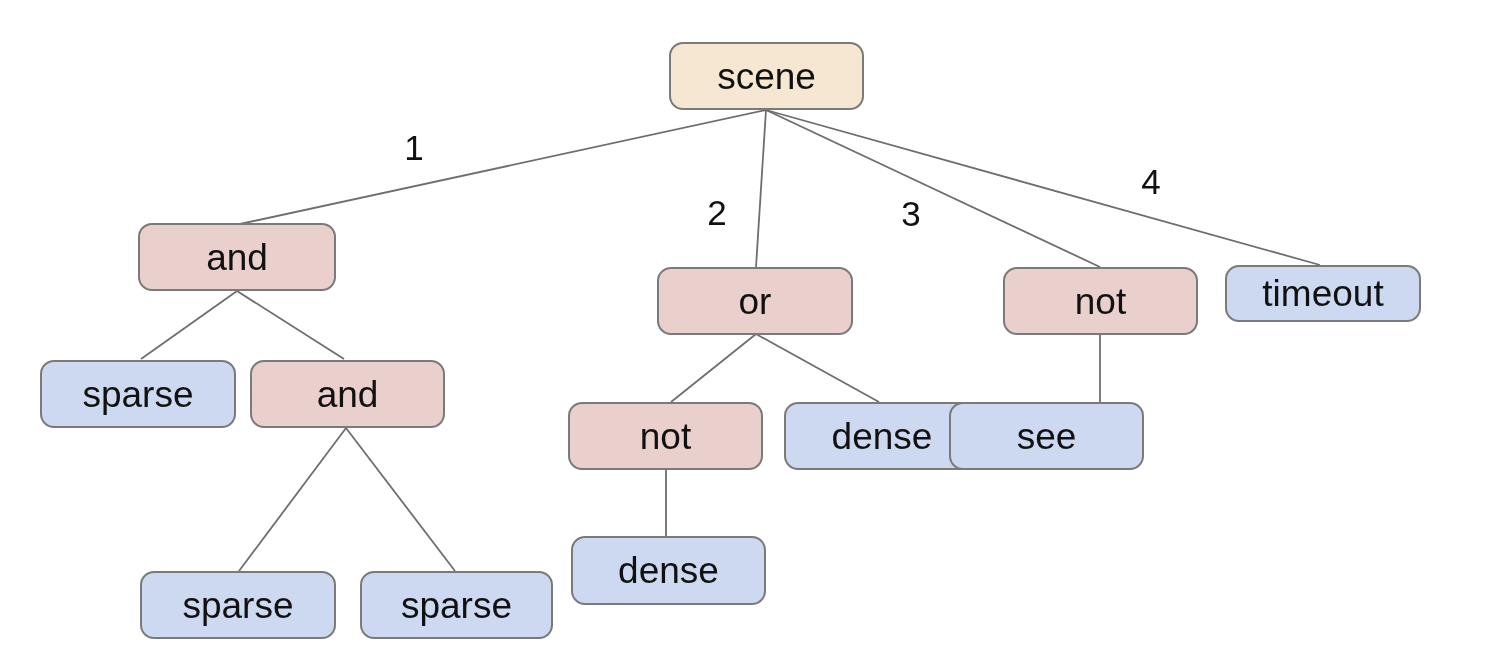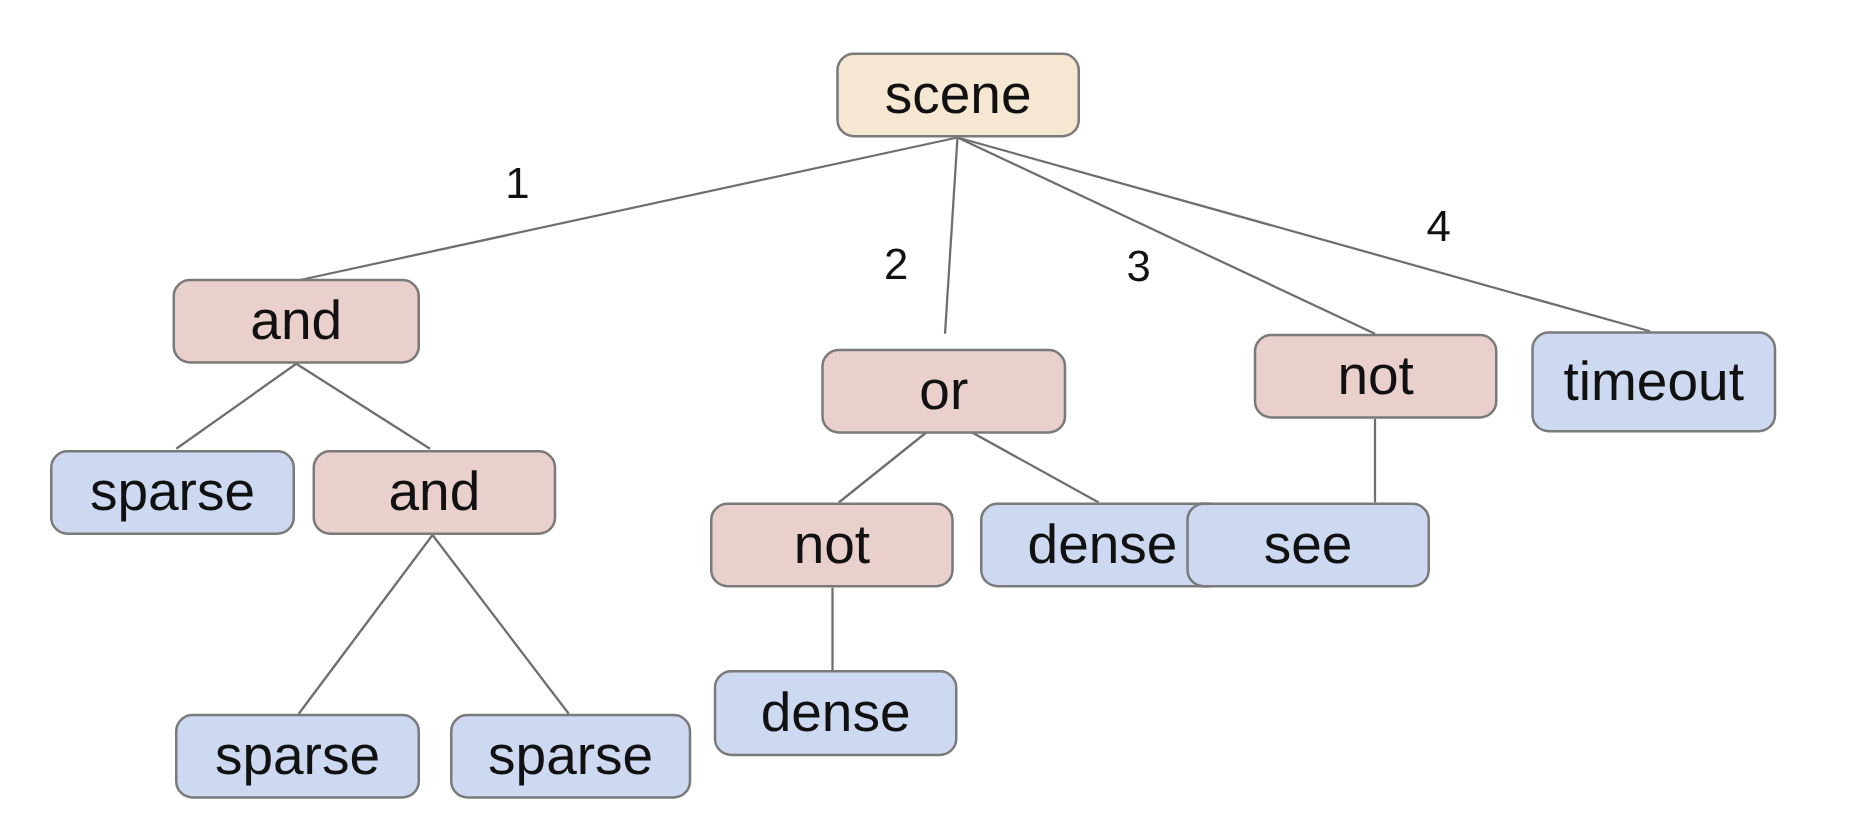--- a/index.html
+++ b/index.html
@@ -27,21 +27,21 @@
     stroke-width: 1.8;
   }
   .node {
     position: absolute;
     box-sizing: border-box;
     border: 2px solid var(--node_border, #7a7a7a);
     border-radius: 14px;
     display: flex;
     align-items: center;
     justify-content: center;
-    font-size: 44px;
+    font-size: 37px;
     color: var(--text, #111111);
     line-height: 1;
     white-space: nowrap;
     text-align: center;
   }
   .node.root     { background: var(--root_fill, #f5e7d1); }
   .node.operator { background: var(--operator_fill, #e9d0cd); }
   .node.leaf     { background: var(--leaf_fill, #cdd9f1); }
   .edge-label {
     position: absolute;
@@ -68,25 +68,25 @@
     <line x1="756" y1="334" x2="671" y2="402"></line>
     <line x1="756" y1="334" x2="879" y2="402"></line>
     <line x1="666" y1="470" x2="666" y2="536"></line>
     <line x1="1100" y1="335" x2="1100" y2="402"></line>
   </svg>
 
   <div class="node root" style="left:669px;  top:42px;  width:195px; height:68px;">scene</div>
 
   <div class="node operator" style="left:138px;  top:223px; width:198px; height:68px;">and</div>
 
-  <div class="node operator" style="left:657px;  top:267px; width:196px; height:68px;margin-top:12px;">or</div>
+  <div class="node operator" style="left:657px;  top:267px; width:196px; height:68px;">or</div>
 
   <div class="node operator" style="left:1003px; top:267px; width:195px; height:68px;">not</div>
 
-  <div class="node leaf" style="left:1225px; top:265px; width:196px; height:81px;">timeout</div>
+  <div class="node leaf" style="left:1225px; top:265px; width:196px; height:57px;">timeout</div>
 
   <div class="node leaf" style="left:40px;   top:360px; width:196px; height:68px;">sparse</div>
 
   <div class="node operator" style="left:250px;  top:360px; width:195px; height:68px;">and</div>
 
   <div class="node leaf" style="left:140px;  top:571px; width:196px; height:68px;">sparse</div>
 
   <div class="node leaf" style="left:360px;  top:571px; width:193px; height:68px;">sparse</div>
 
   <div class="node operator" style="left:568px;  top:402px; width:195px; height:68px;">not</div>

